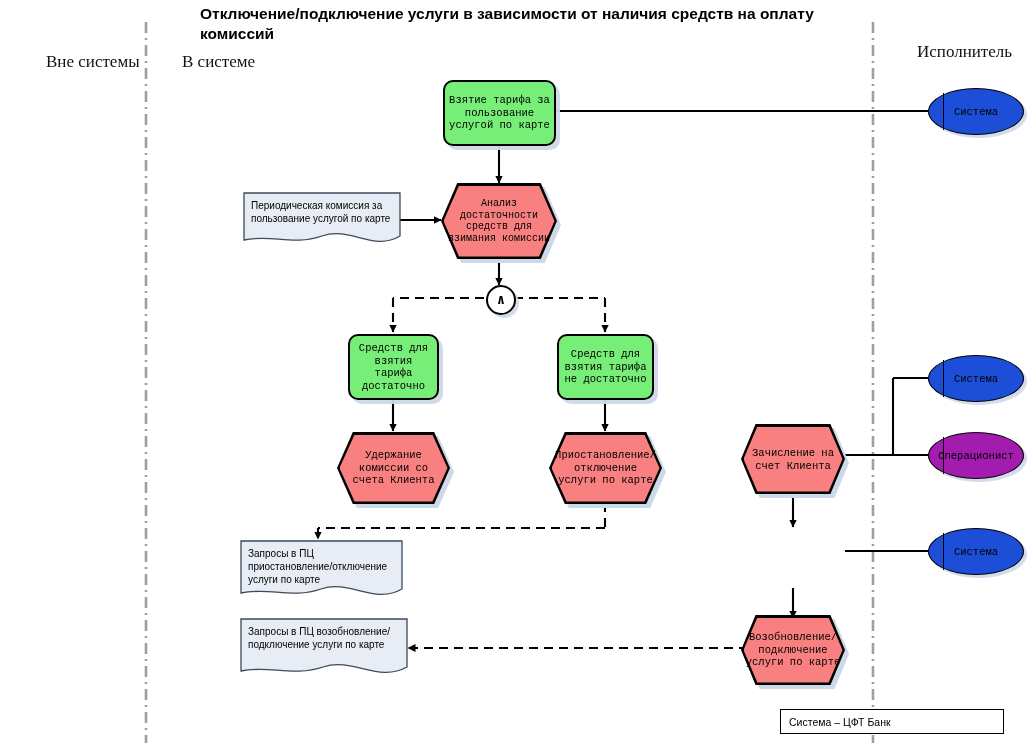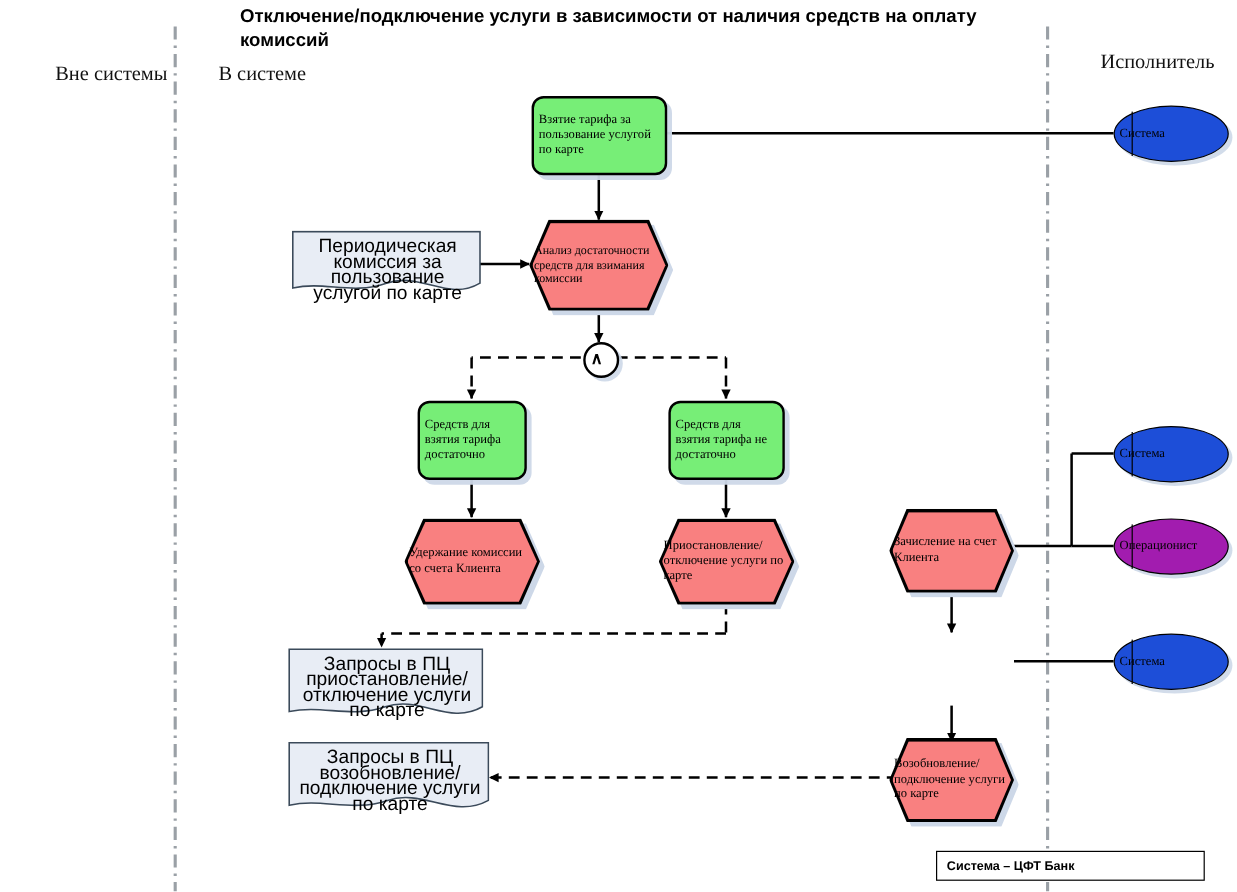--- a/index.html
+++ b/index.html
@@ -11,65 +11,65 @@
   .title{position:absolute;left:200px;top:4px;width:620px;text-align:left;
          font-family:"Liberation Sans", sans-serif;font-weight:bold;font-size:15.5px;
          line-height:20px;color:#000;}
 
   .lane-label{position:absolute;font-family:"Liberation Serif", serif;
               font-size:17px;color:#111;white-space:nowrap;}
 
   
   .node{position:absolute;box-sizing:border-box;}
   .node .txt{position:absolute;left:0;top:50%;transform:translateY(-50%);
-             width:100%;font-size:10.5px;line-height:12.5px;
+             width:100%;text-align:center;font-size:10.5px;line-height:12.5px;
              color:#000;padding:0 4px;box-sizing:border-box;
-             font-family:Liberation Serif, serif;}
+             font-family:Liberation Mono, monospace;}
 
   
   .green{background:#77ee77;border:2.2px solid #000;border-radius:10px;
          box-shadow:4px 4px 0 0 rgba(205,216,232,0.95);}
 
   
   .hexwrap{position:absolute;}
   .hexwrap .shadow{position:absolute;left:4px;top:4px;width:100%;height:100%;
        background:#cdd8e8;clip-path:polygon(14% 0,86% 0,100% 50%,86% 100%,14% 100%,0 50%);}
   .hexwrap .body{position:absolute;left:0;top:0;width:100%;height:100%;
        background:#000;clip-path:polygon(14% 0,86% 0,100% 50%,86% 100%,14% 100%,0 50%);}
   .hexwrap .inner{position:absolute;left:2.5px;top:2.5px;
        width:calc(100% - 5px);height:calc(100% - 5px);background:#f98080;
        clip-path:polygon(14% 0,86% 0,100% 50%,86% 100%,14% 100%,0 50%);}
   .hexwrap .txt{z-index:3;}
 
   
   .docwrap{position:absolute;}
   .docwrap svg{position:absolute;left:0;top:0;}
   .docwrap .txt{position:absolute;left:8px;top:7px;width:calc(100% - 14px);
-                text-align:center;font-size:16px;line-height:13px;color:#000;
+                text-align:left;font-size:10px;line-height:13px;color:#000;
                 transform:none;font-family:"Liberation Sans", sans-serif;}
 
   
   .ellipse{position:absolute;border:1.6px solid #000;border-radius:50%;
            box-shadow:3px 3px 0 0 rgba(205,216,232,0.9);}
   .ellipse .txt{font-size:10.5px;}
   .ell-peach{background:#1d4ed8;}
   .ell-yellow{background:#a21caf;}
   .ell-bar{position:absolute;left:14px;top:4px;width:0;height:calc(100% - 8px);
            border-left:1.5px solid #000;}
 
   
   .andnode{position:absolute;width:26px;height:26px;border:2.6px solid #000;
            border-radius:50%;background:#fff;
            box-shadow:3px 3px 0 0 rgba(205,216,232,0.9);}
   .andnode .txt{font-size:14px;font-weight:bold;line-height:14px;}
 
   
   .legend{position:absolute;border:1.6px solid #000;background:#fff;}
   .legend .txt{position:absolute;left:8px;top:50%;transform:translateY(-50%);
-               text-align:left;width:calc(100% - 12px);font-size:10.5px;color:#000;font-weight:bold;}
+               text-align:left;width:calc(100% - 12px);font-size:10.5px;color:#000;}
 </style>
 </head>
 <body>
 
 <div id="canvas">
 
   <svg class="layer" viewBox="0 0 1031 743" xmlns="http://www.w3.org/2000/svg">
     <defs>
       <marker id="ah" markerWidth="9" markerHeight="9" refX="7.5" refY="4.5" orient="auto" markerUnits="userSpaceOnUse">
         <path d="M0,0.6 L8,4.5 L0,8.4 z" fill="#000"></path>

